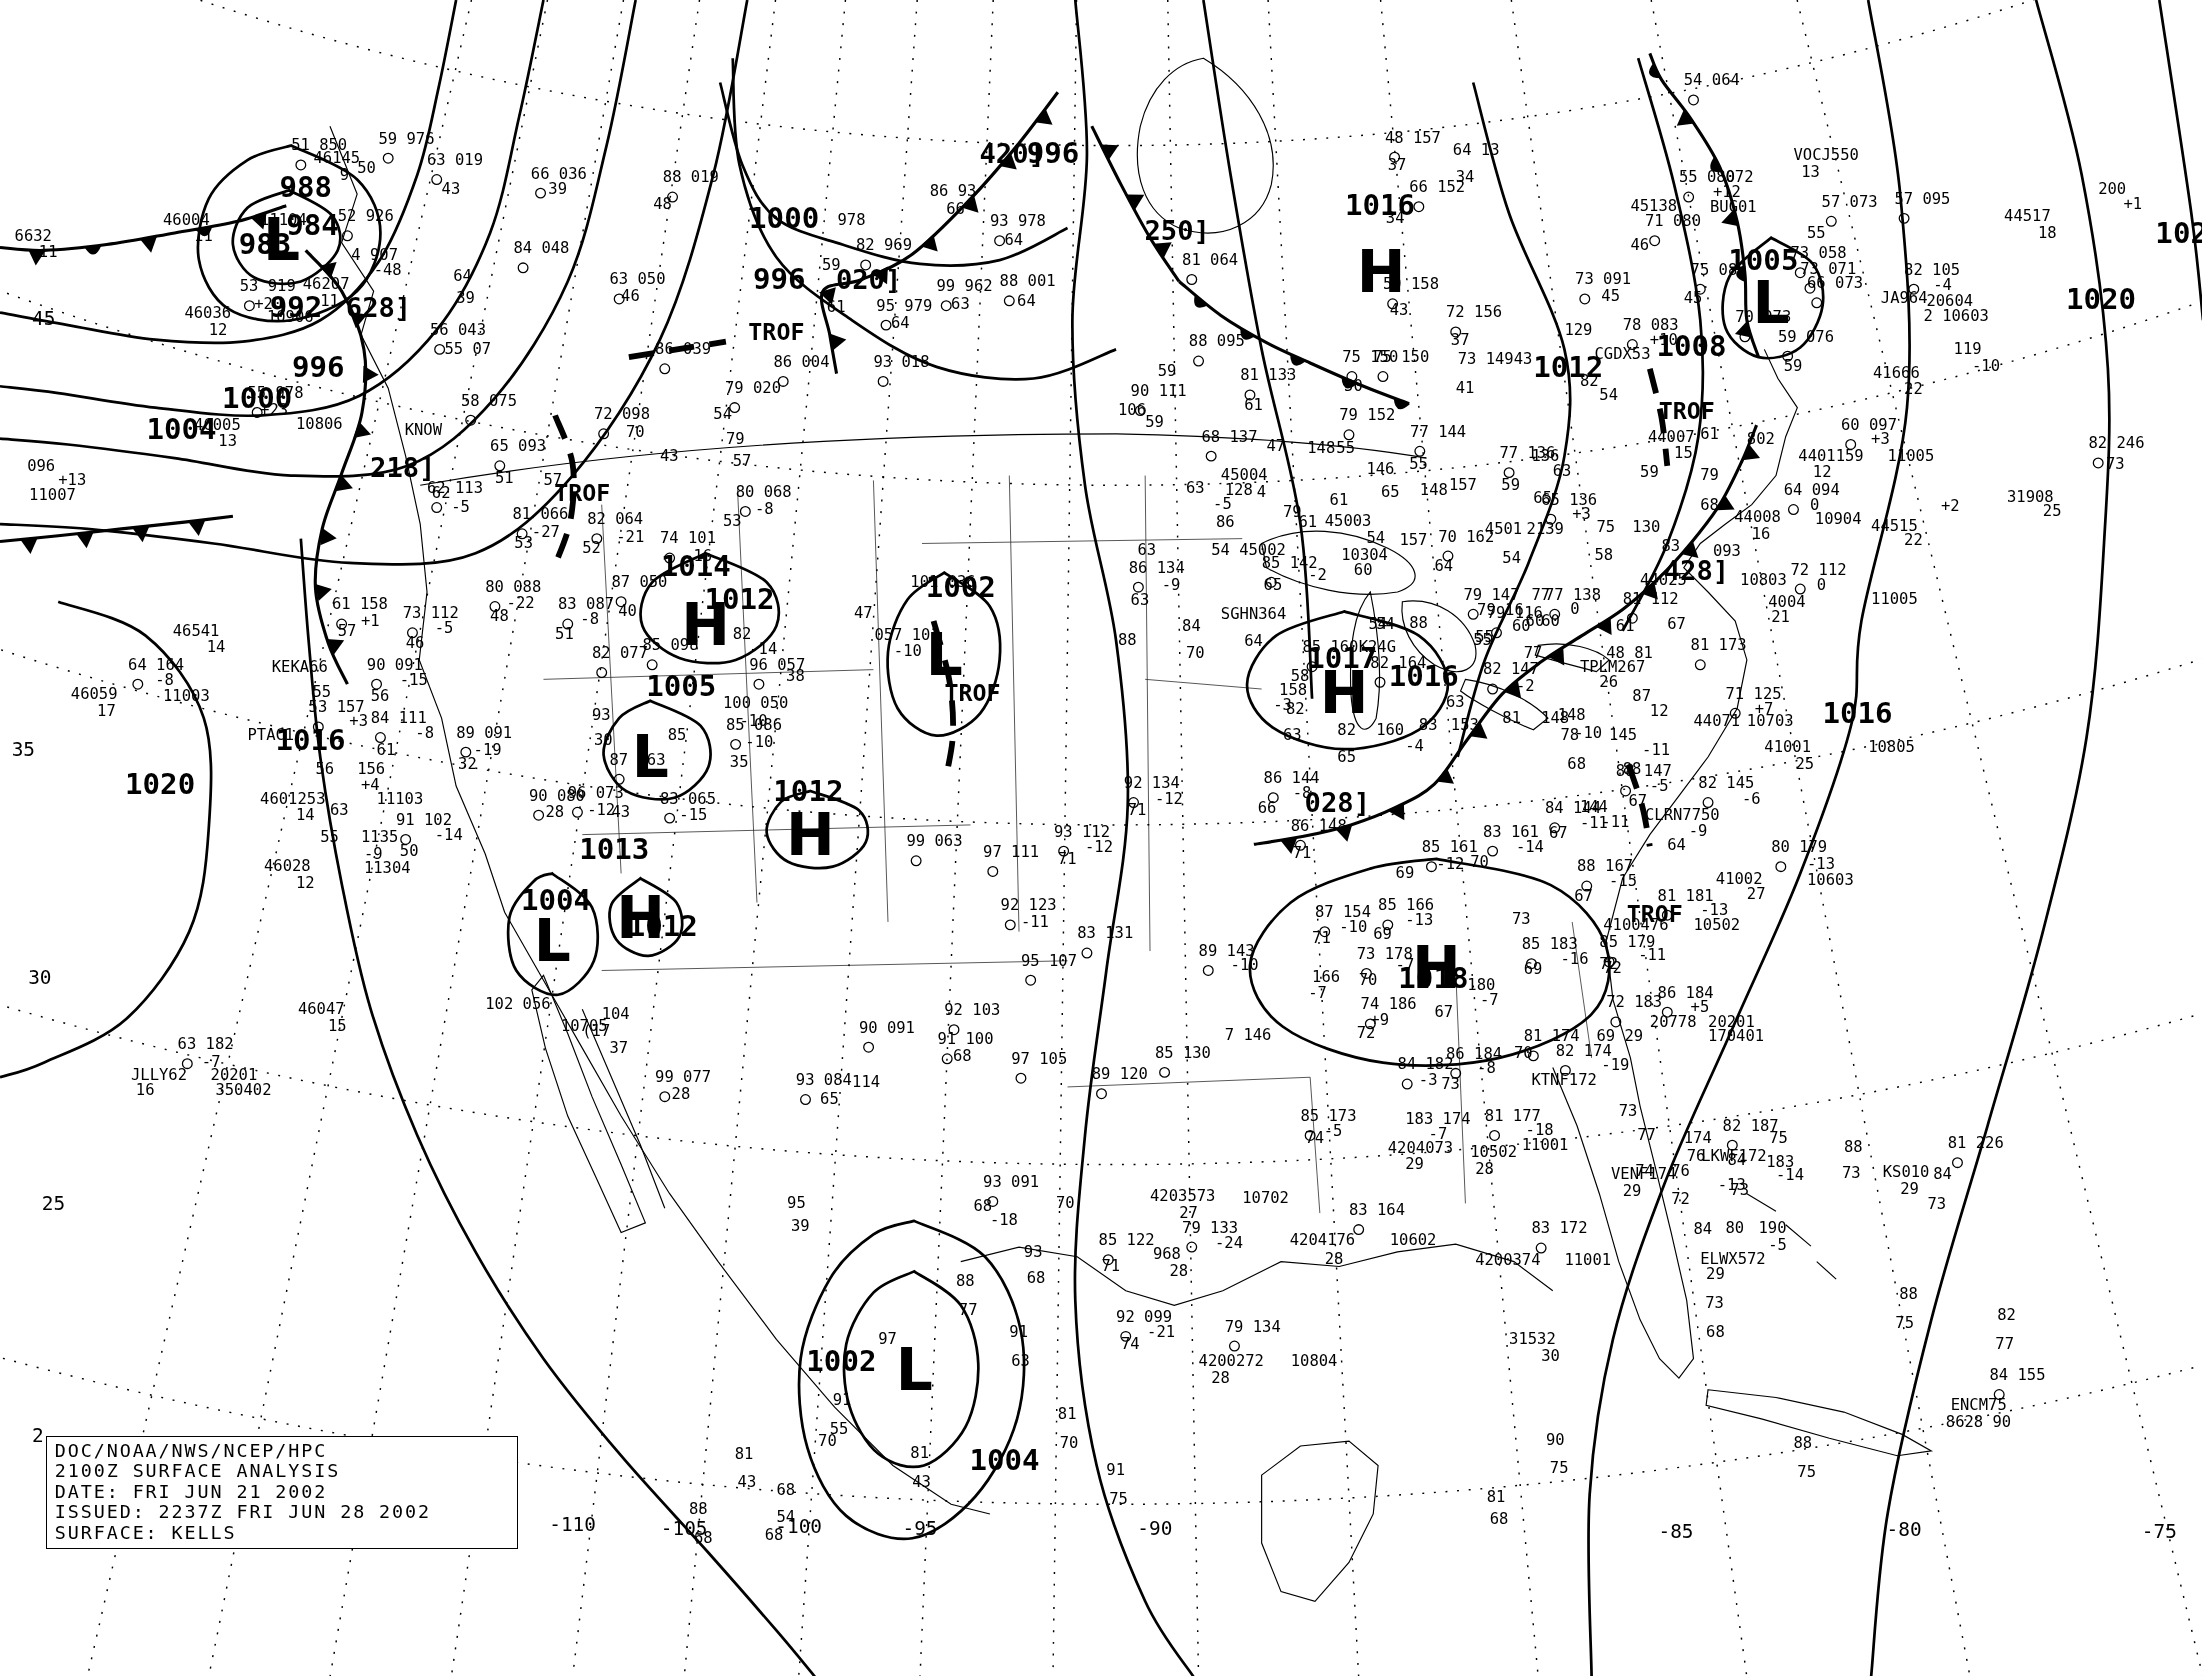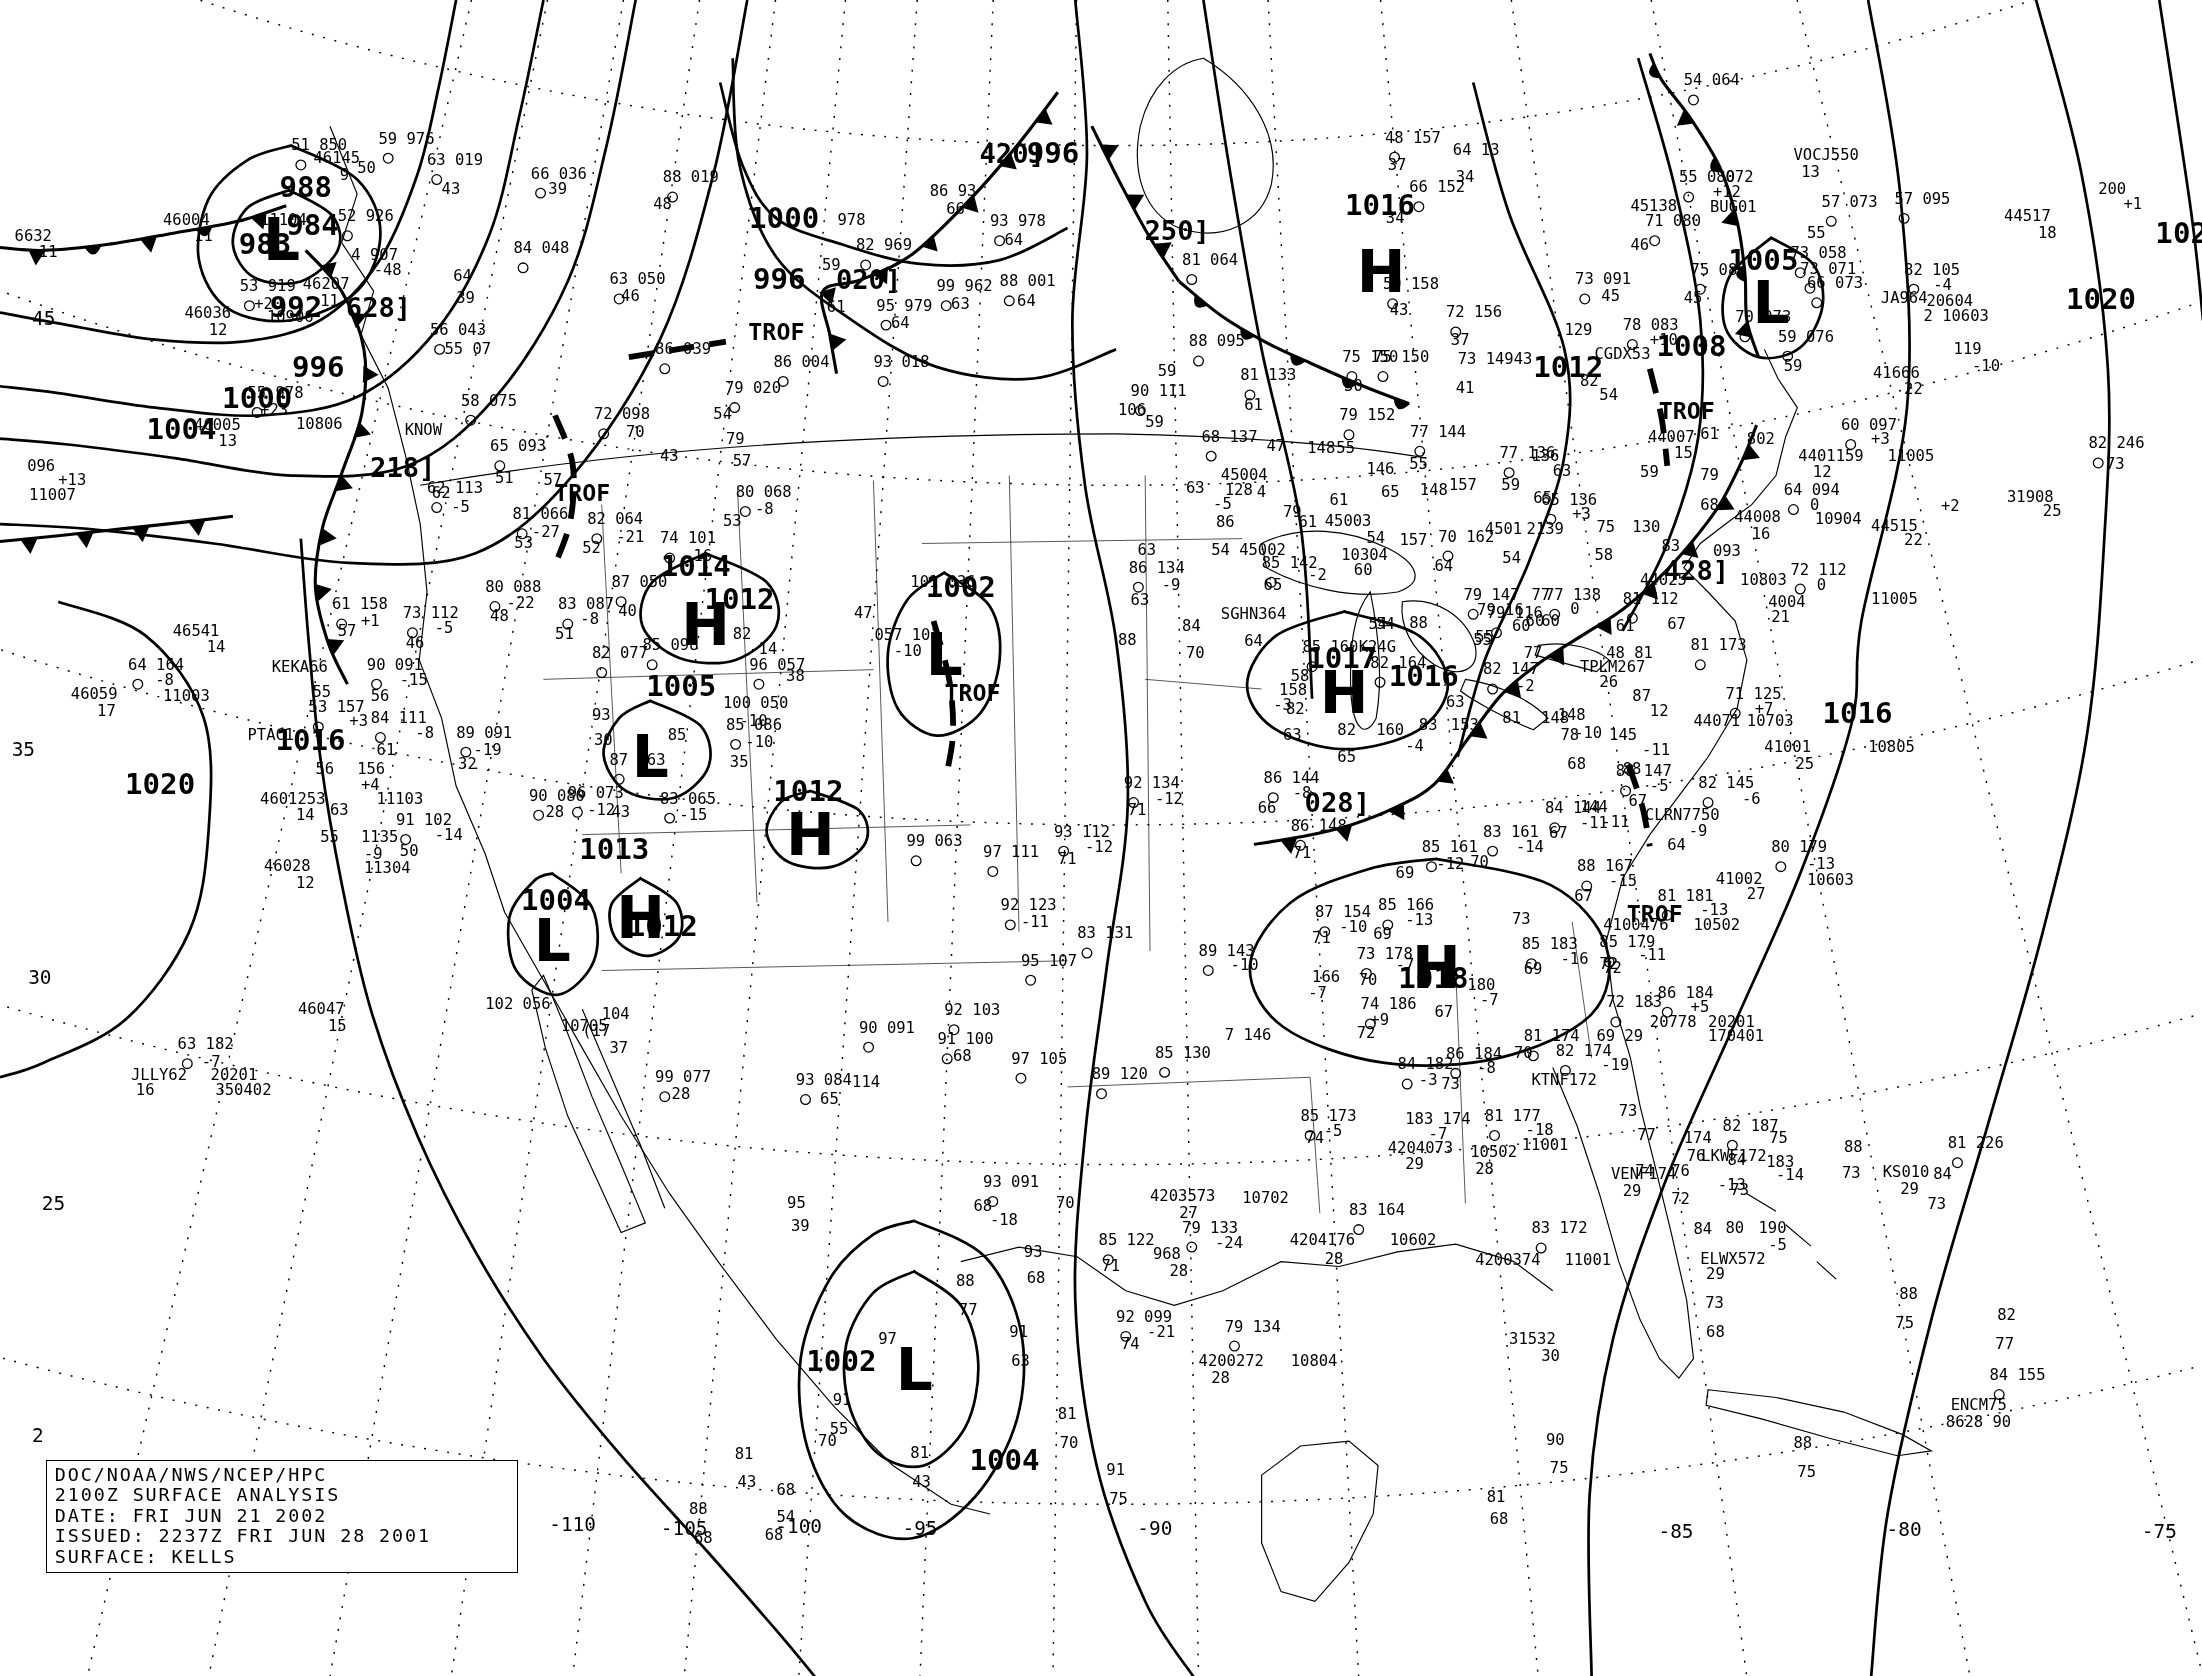--- a/index.html
+++ b/index.html
@@ -6,21 +6,21 @@
   .stage{position:relative;width:2203px;height:1677px;background:#fff;overflow:hidden;
          font-family:"DejaVu Sans Mono", monospace;}
   svg text{fill:#000;}
   .st{font:16px "DejaVu Sans Mono", monospace;}
   .iso{font-family:"DejaVu Sans Mono", monospace;font-weight:bold;font-size:30px;}
   .code{font-family:"DejaVu Sans Mono", monospace;font-weight:bold;font-size:28px;}
   .hl{font-family:"DejaVu Sans", sans-serif;font-weight:900;font-size:60px;}
   .trof{font-family:"DejaVu Sans Mono", monospace;font-weight:bold;font-size:24px;}
   .grid{font:20px "DejaVu Sans Mono", monospace;}
   #legend-box{position:absolute;left:46px;top:1436px;width:472px;height:113px;
-    border:1.9px solid #000;background:#fff;padding:3.9px 7.8px;box-sizing:border-box;margin-top:24px;}
+    border:1.9px solid #000;background:#fff;padding:3.9px 7.8px;box-sizing:border-box;}
   #legend-box div{font:18.4px "DejaVu Sans Mono", monospace;line-height:20.4px;color:#000;
     white-space:pre;letter-spacing:1.9px;}
 </style>
 </head>
 <body>
 
 <div class="stage">
   <svg id="map" width="2203" height="1677" viewBox="0 0 2270 1728" xmlns="http://www.w3.org/2000/svg">
 
     <g id="coast" fill="none" stroke="#000" stroke-width="1.2">
@@ -979,17 +979,17 @@
         <text x="29" y="1014" class="grid" text-anchor="start">30</text>
         <text x="43" y="1247" class="grid" text-anchor="start">25</text>
         <text x="33" y="1486" class="grid" text-anchor="start">2</text>
       </g>
   </svg>
 
   <div id="legend-box">
     <div>DOC/NOAA/NWS/NCEP/HPC</div>
     <div>2100Z SURFACE ANALYSIS</div>
     <div>DATE: FRI JUN 21 2002</div>
-    <div>ISSUED: 2237Z FRI JUN 28 2001</div>
+    <div>ISSUED: 2237Z FRI JUN 28 2002</div>
     <div>SURFACE: KELLS</div>
   </div>
 </div>
 
 
 </body></html>

